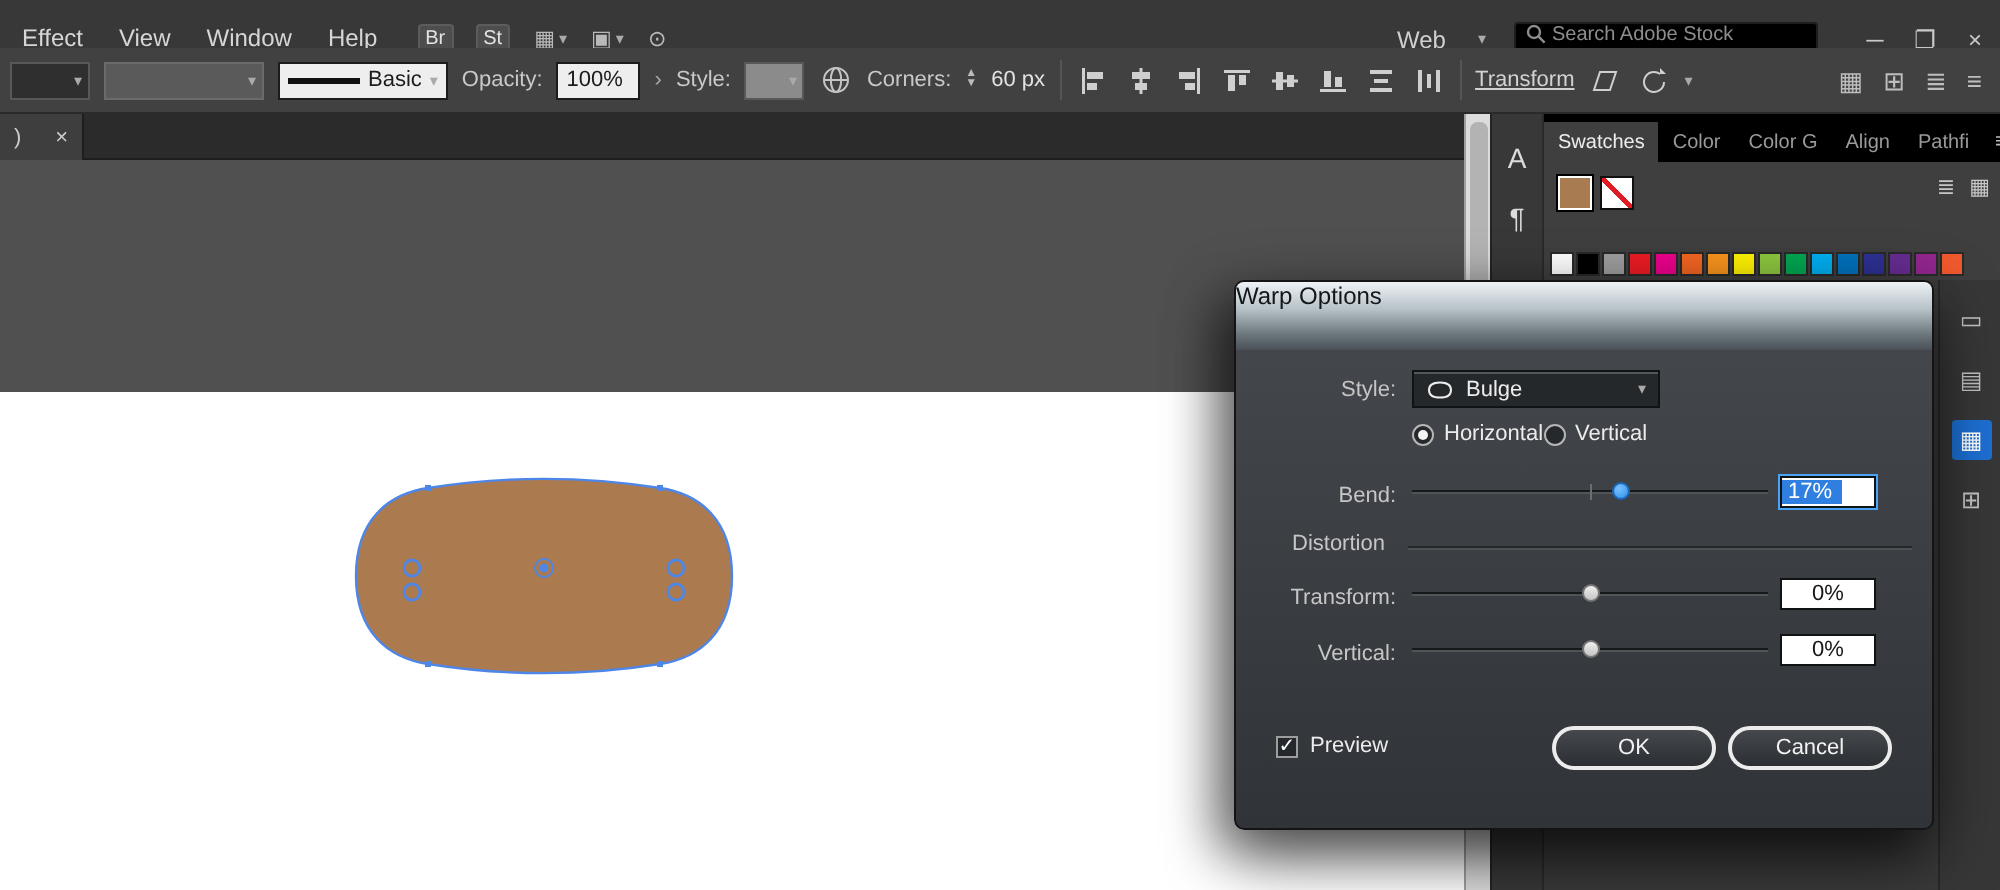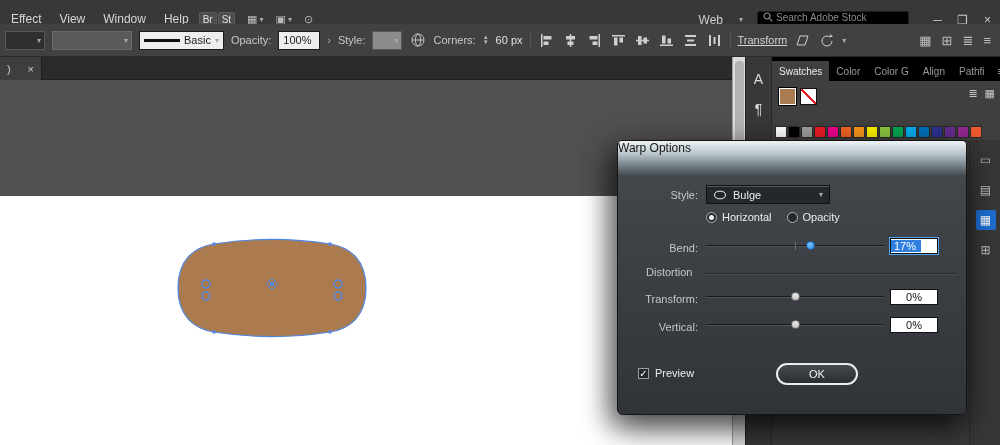--- a/index.html
+++ b/index.html
@@ -2,21 +2,21 @@
 <html><head>
 <meta charset="utf-8">
 <style>
   *{margin:0;padding:0;box-sizing:border-box}
   html,body{width:1000px;height:445px;overflow:hidden}
   body{position:relative;font-family:"Liberation Sans",sans-serif;background:#3b3b3b;font-size:12px;-webkit-font-smoothing:antialiased}
 
   
   #menubar{position:absolute;left:0;top:0;width:1000px;height:40px;background:#383838;border-bottom:1px solid #2a2a2a;display:flex;align-items:center;color:#d6d6d6;padding-left:2px}
   .menu-item{padding:0 9px;line-height:23px;cursor:default}
-  .mb-badge{margin-left:1px;padding:1px 3px;background:#4d4d4d;border:1px solid #5c5c5c;border-radius:2px;font-size:10px;color:#e3e3e3}
+  .mb-badge{margin-left:11px;padding:1px 3px;background:#4d4d4d;border:1px solid #5c5c5c;border-radius:2px;font-size:10px;color:#e3e3e3}
   .mb-icongrp{margin-left:12px;display:flex;align-items:center;gap:2px;color:#b9b9b9;font-size:11px}
   .chev{font-size:8px;color:#aaa}
   .sp{flex:1}
   #workspace{display:flex;align-items:center;gap:16px;color:#cfcfcf;margin-right:14px}
   #searchbox{width:152px;height:17px;background:#000000;border:1px solid #1e1e1e;border-radius:2px;display:flex;align-items:flex-start;gap:3px;padding:0 5px;color:#8d8d8d;font-size:10px;margin-right:16px}
   .winbtn{width:25px;text-align:center;color:#c9c9c9;font-size:12px;line-height:24px}
 
   
   #controlbar{position:absolute;left:0;top:24px;width:1000px;height:33px;background:#414141;border-bottom:1px solid #2a2a2a;display:flex;align-items:center;gap:7px;padding:0 5px;color:#c9c9c9;font-size:11px}
   .cb-dd{height:19px;background:#2f2f2f;border:1px solid #585858;display:flex;align-items:center;justify-content:flex-end;padding:0 3px;gap:3px}
@@ -58,21 +58,21 @@
   #farstrip{position:absolute;left:223px;top:83px;width:32px;height:305px;background:#373737;border-left:1px solid #292929;display:flex;flex-direction:column;align-items:center;color:#c2c2c2}
   .fs-icon{width:20px;height:20px;display:flex;align-items:center;justify-content:center;margin-top:10px;font-size:12px;border-radius:2px}
   .fs-icon.hl{background:#1d6fd2;color:#fff}
 
   
   #dialog{position:absolute;left:617px;top:140px;width:350px;height:275px;background:linear-gradient(#46494d,#303337);border:1px solid #141414;border-radius:5px;box-shadow:0 12px 32px rgba(0,0,0,.6),-10px 10px 24px rgba(0,0,0,.35);color:#c9c9c9;font-size:11px;z-index:20}
   #dlg-title{height:34px;border-radius:4px 4px 0 0;background:linear-gradient(#eef3f6,#b6c1c8 40%,#6f7a81 75%,#4a5056);color:#141719;font-size:12px;display:flex;align-items:flex-start;}
   .dlg-label{position:absolute;left:0;width:80px;text-align:right;color:#c6c6c6}
   #style-dd{position:absolute;left:88px;top:44px;width:124px;height:19px;background:#25282b;border:1px solid #101214;box-shadow:inset 0 1px 0 #54585c;display:flex;align-items:center;gap:6px;padding:0 6px;color:#ededed}
   #style-dd .chev{margin-left:auto}
-  #radio-row{position:absolute;left:88px;top:70px;display:flex;gap:15px;align-items:center}
+  #radio-row{position:absolute;left:88px;top:70px;display:flex;gap:0;align-items:center}
   .radio{display:flex;align-items:center;gap:5px;color:#ececec}
   .rdot{width:11px;height:11px;border:1px solid #b6b6b6;border-radius:50%;background:#26292c;display:flex;align-items:center;justify-content:center}
   .rdot.on::after{content:"";width:5px;height:5px;border-radius:50%;background:#f4f4f4}
   .slider{position:absolute;width:178px;height:16px}
   .slider .track{position:absolute;left:0;right:0;top:7px;height:2px;background:#17181a;border-bottom:1px solid #505458}
   .slider .tick{position:absolute;left:50%;top:4px;width:1px;height:8px;background:#6a6e72}
   .handle{position:absolute;top:3px;width:9px;height:9px;border-radius:50%;margin-left:-4px}
   .handle.blue{background:radial-gradient(circle at 35% 30%,#7cc0ff,#2e8fe8);border:1px solid #1b66b4}
   .handle.gray{background:linear-gradient(#efefef,#c4c4c4);border:1px solid #747474}
   .dlg-field{position:absolute;left:272px;width:48px;height:16px;background:#ffffff;border:1px solid #101214;color:#151515;display:flex;align-items:center;justify-content:center;font-size:11px}
@@ -318,21 +318,21 @@
     <span class="chev">▾</span>
   </div>
 
   <div id="radio-row">
     <span class="radio">
       <span class="rdot on"></span>
       <span>Horizontal</span>
     </span>
     <span class="radio">
       <span class="rdot"></span>
-      <span>Opacity</span>
+      <span>Vertical</span>
     </span>
   </div>
 
   <span class="dlg-label" style="top:101px">Bend:</span>
   <div class="slider" style="left:88px;top:97px">
     <span class="track"></span>
     <span class="tick"></span>
     <span class="handle blue" style="left:58.5%"></span>
   </div>
   <span class="dlg-field focus" style="top:97px">
@@ -354,13 +354,14 @@
     <span class="track"></span>
     <span class="handle gray" style="left:50%"></span>
   </div>
   <span class="dlg-field" style="top:176px">0%</span>
 
   <div id="preview-row">
     <span class="checkbox">✓</span>
     <span>Preview</span>
   </div>
   <button class="dlg-btn" style="left:158px">OK</button>
+  <button class="dlg-btn" style="left:246px">Cancel</button>
 </div>
 
 </body></html>

